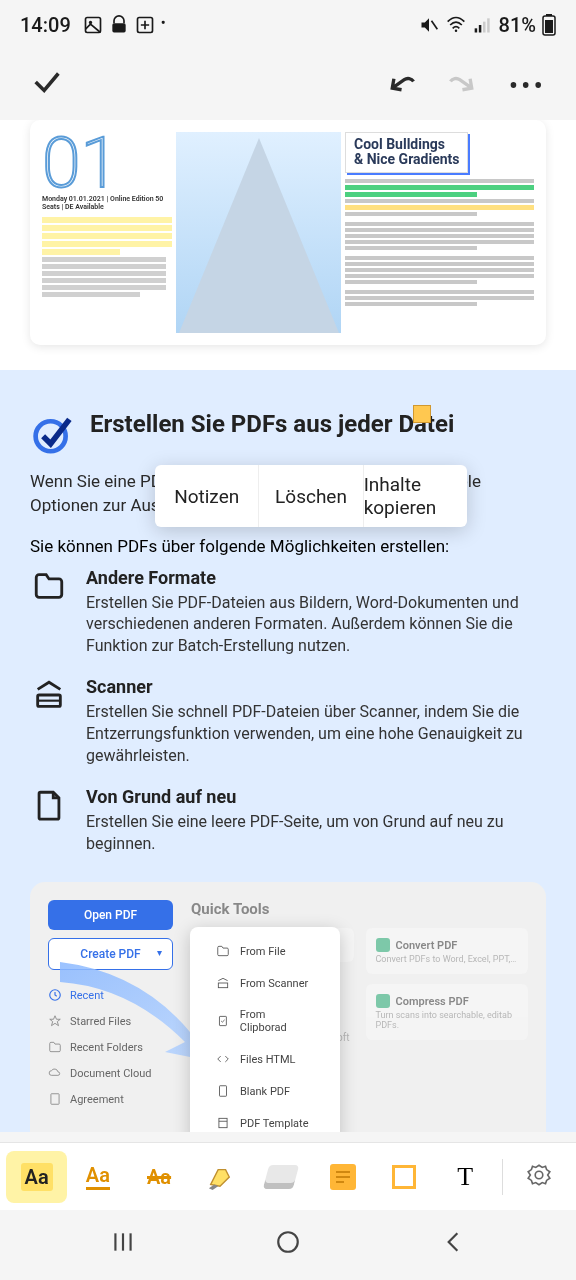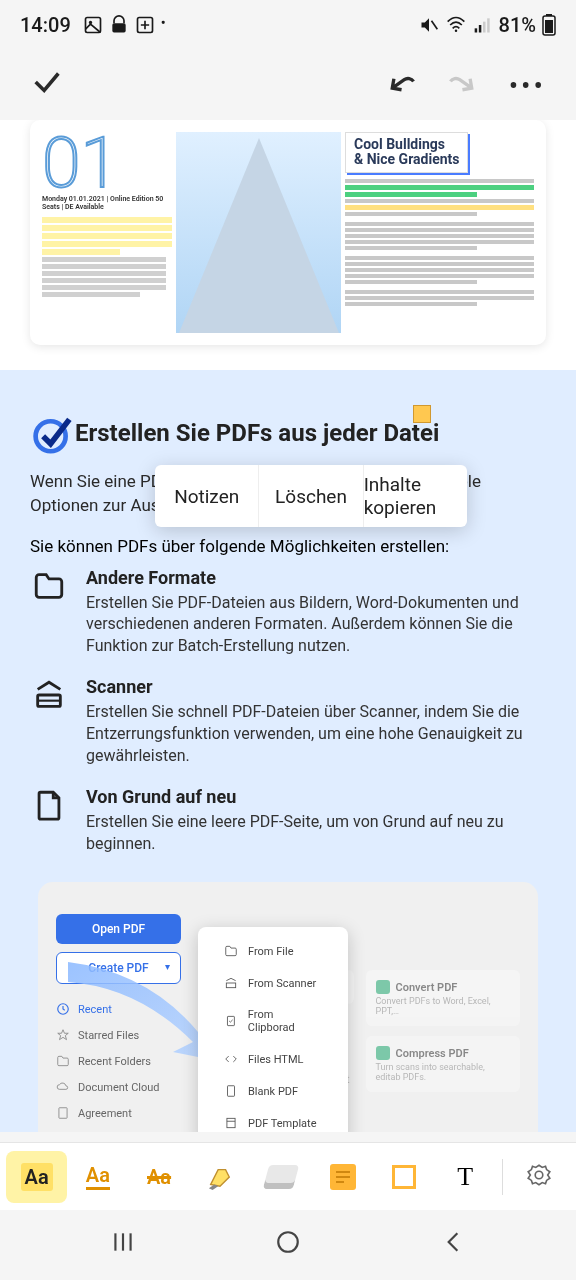--- a/index.html
+++ b/index.html
@@ -135,21 +135,22 @@
     position: absolute;
     top: 35px;
     right: 145px;
     width: 18px;
     height: 18px;
     background: #ffc850;
     border: 1px solid #d09830;
   }
   .check-header {
     display: flex;
-    align-items: center;
+    align-items: flex-start;
+    gap: 15px;
   }
   .check-icon {
     width: 45px;
     height: 45px;
     position: relative;
   }
   .check-icon svg { width: 100%; height: 100%; }
   .section-title {
     font-size: 24px;
     font-weight: 700;
@@ -189,30 +190,29 @@
     margin-bottom: 4px;
   }
   .feature-desc {
     font-size: 16px;
     color: #333;
     line-height: 1.35;
   }
 
   
   .mini-app {
-    margin: 28px 8px 0;
+    margin: 28px 0 0;
     background: #f0f0f0;
     border-radius: 15px;
     padding: 18px;
     height: 270px;
     position: relative;
     overflow: hidden;
     display: flex;
     gap: 18px;
-    align-items: center;
   }
   .mini-sidebar {
     flex: 0 0 125px;
     display: flex;
     flex-direction: column;
     gap: 8px;
     position: relative;
   }
   .mini-btn {
     padding: 8px 0;

